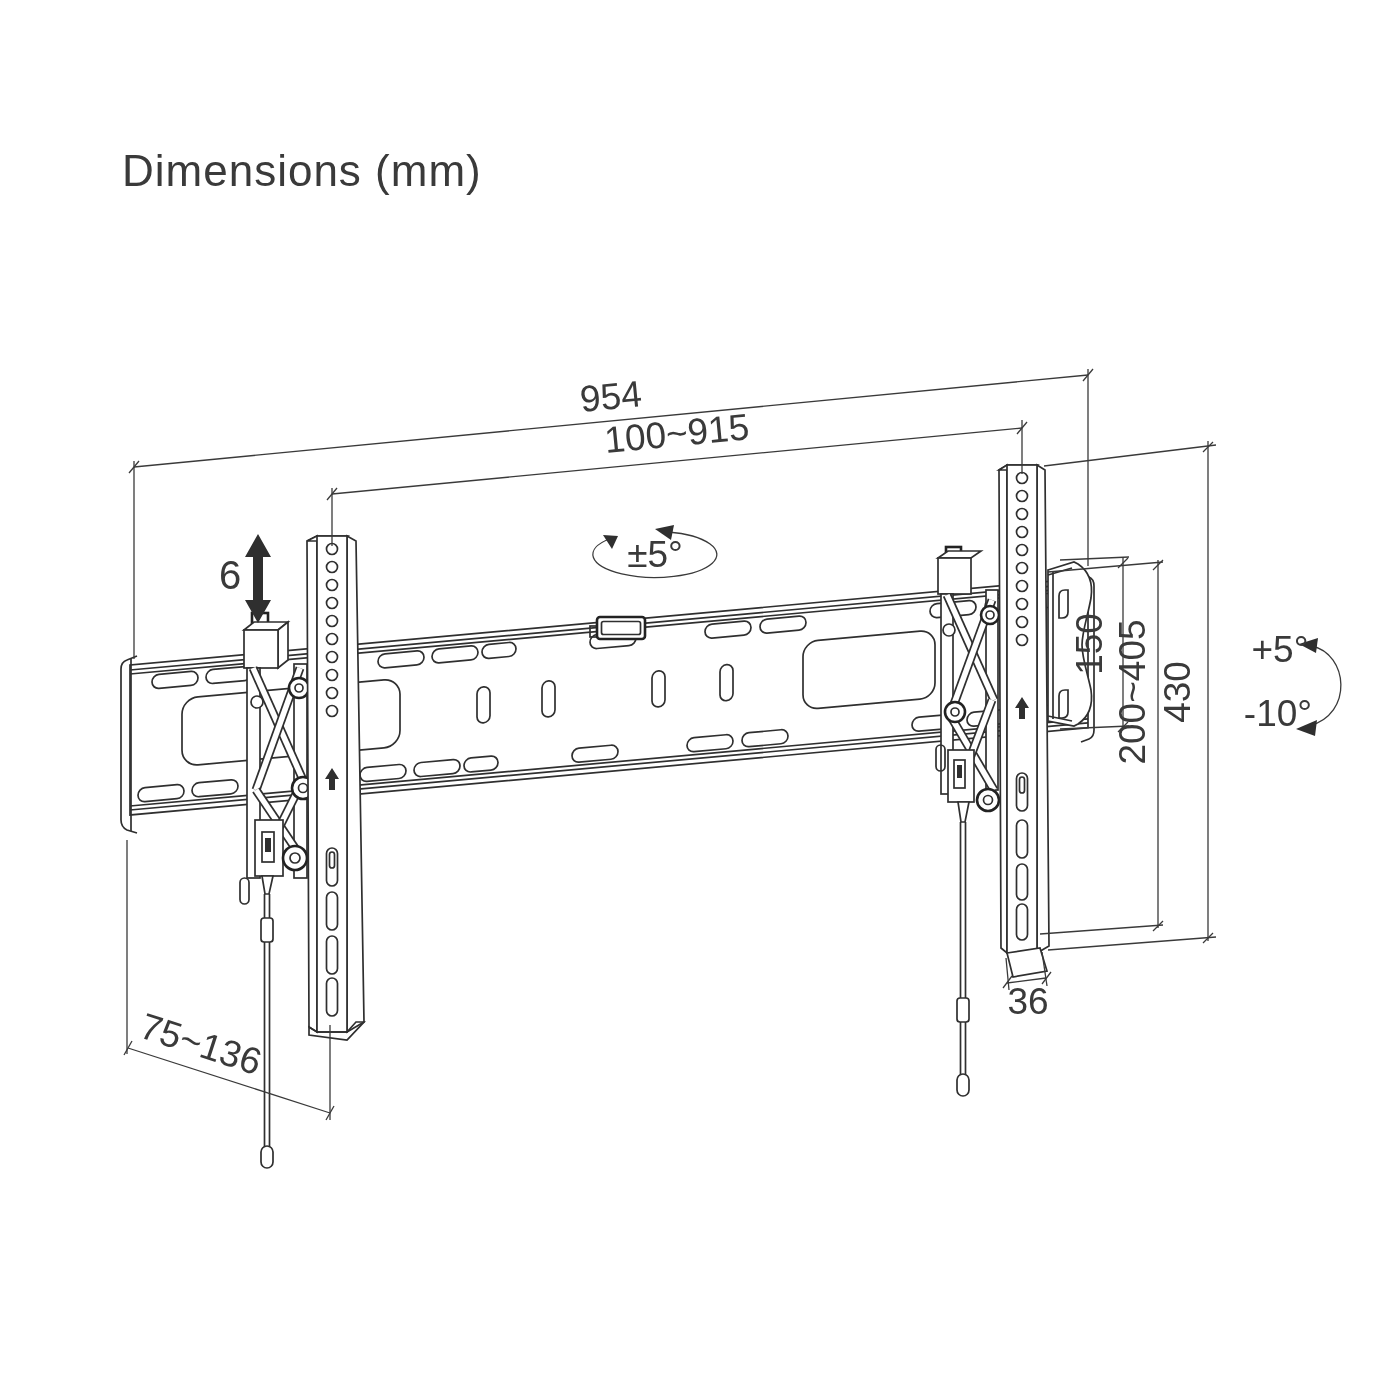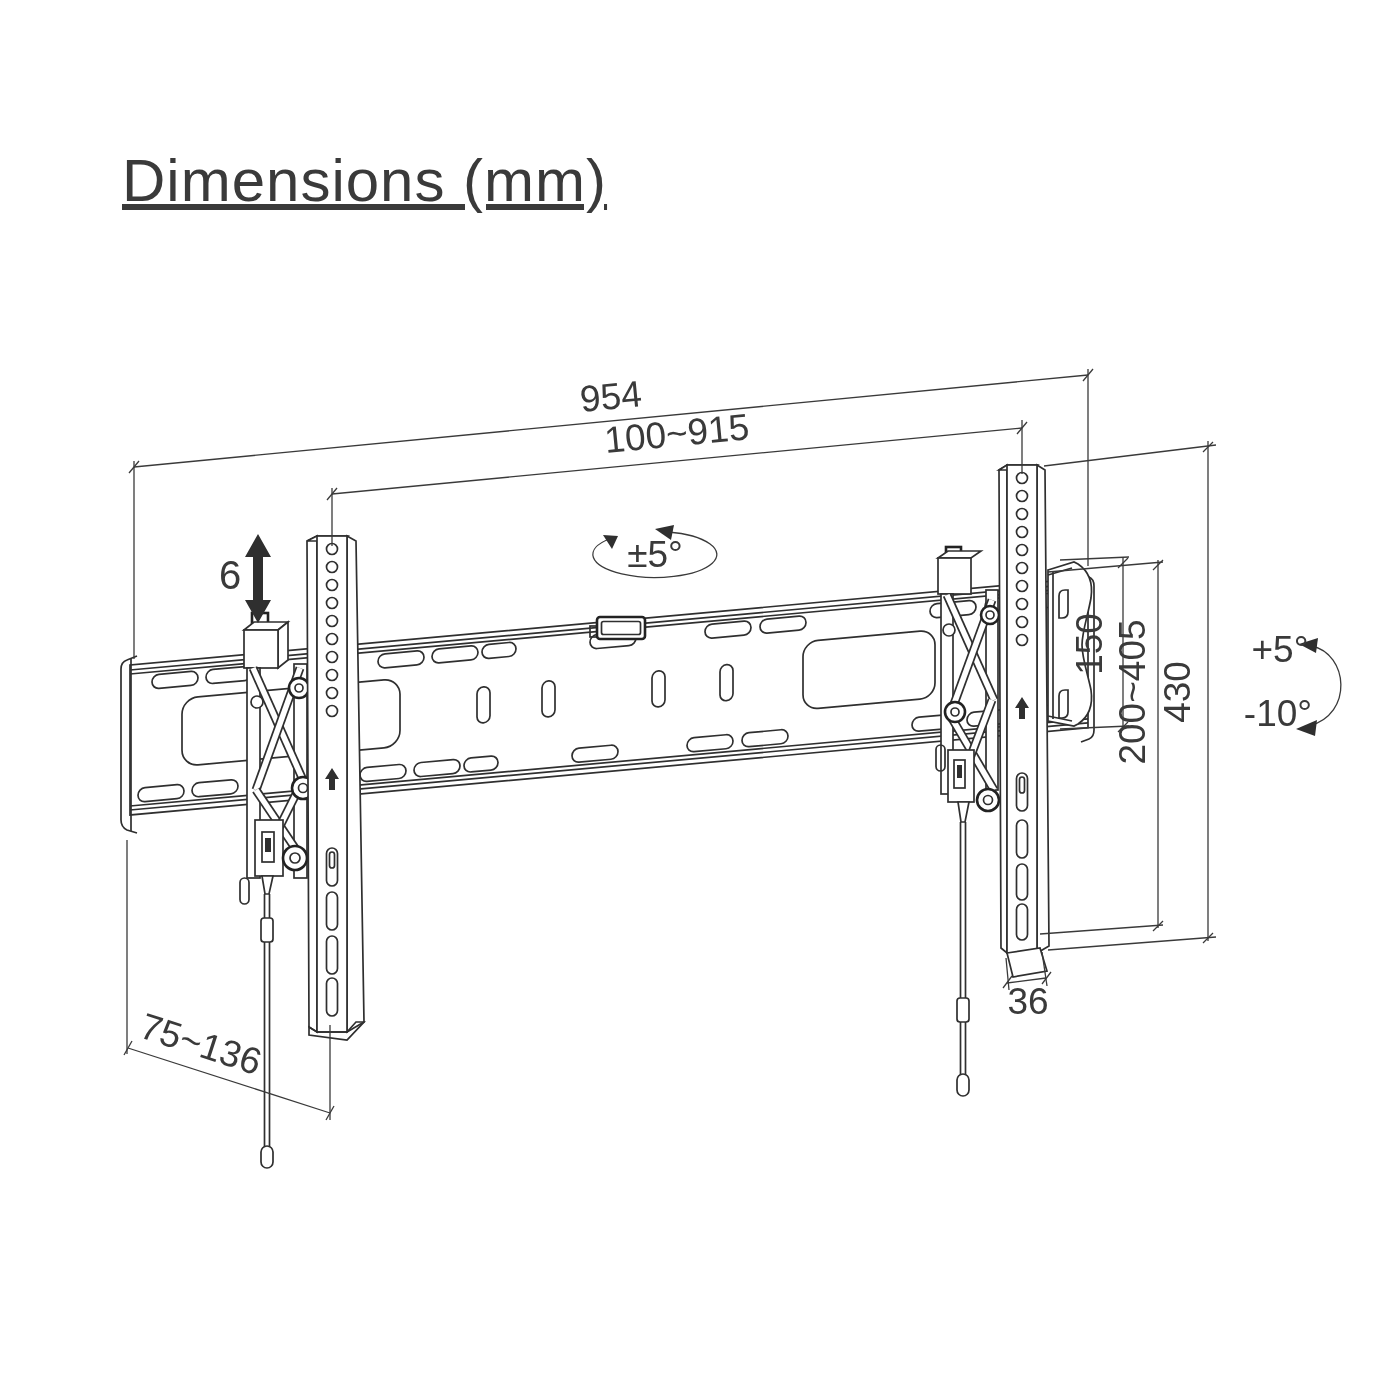--- a/index.html
+++ b/index.html
@@ -1,22 +1,21 @@
 <!DOCTYPE html>
 <html><head>
 <meta charset="utf-8">
 <style>
   html,body{margin:0;padding:0;background:#ffffff;}
   body{width:1400px;height:1400px;position:relative;font-family:"Liberation Sans",sans-serif;}
   .canvas{position:absolute;inset:0;}
   .title{
     position:absolute;left:122px;top:146px;
-    font-size:60px;color:#3a3a3a;letter-spacing:1px;
+    font-size:44px;color:#3a3a3a;letter-spacing:1px;
     font-family:"Liberation Sans",sans-serif;
-    text-decoration:underline;
   }
   svg text{
     font-family:"Liberation Sans",sans-serif;
     fill:#3a3a3a;
   }
   .dim-txt{font-size:37px;}
   .dim-txt-big{font-size:40px;}
   .thin{stroke:#3a3a3a;stroke-width:1.3;fill:none;}
   .draw{stroke:#2f2f2f;stroke-width:1.7;fill:none;}
   .draww{stroke:#2f2f2f;stroke-width:1.7;fill:#ffffff;}

